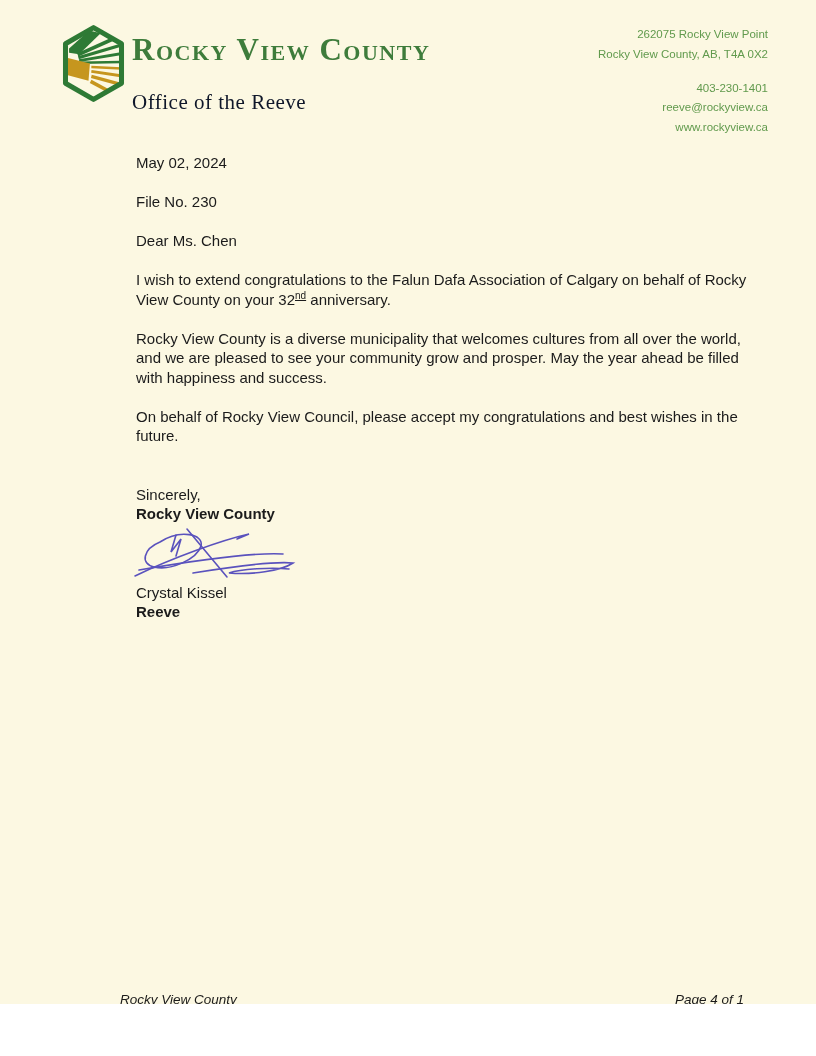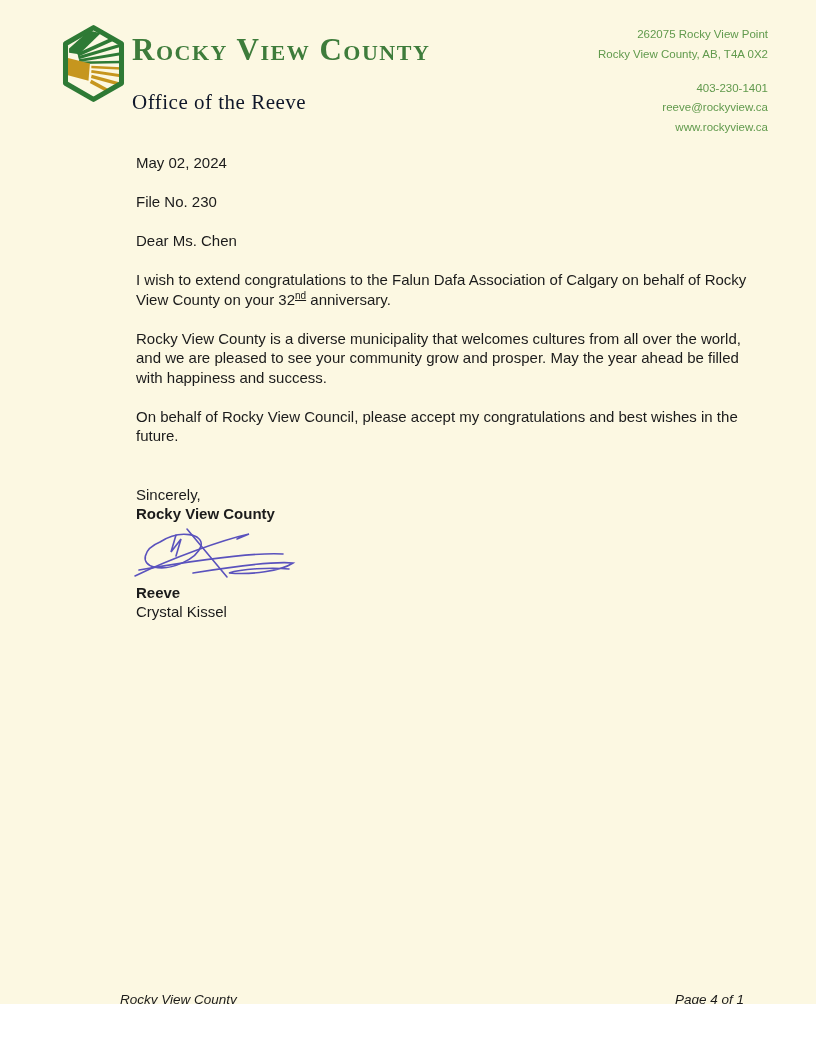--- a/index.html
+++ b/index.html
@@ -151,22 +151,22 @@
           <path d="M30,17 C50,4 74,9 71,21 C67,34 41,46 24,42 C10,39 13,24 30,17 Z"></path>
           <path d="M46,10 L41,27 L51,14 L46,31"></path>
           <path d="M57,4 L97,52"></path>
           <path d="M5,51 C42,33 92,15 119,9 L107,14"></path>
           <path d="M9,45 C62,36 122,27 153,29"></path>
           <path d="M63,48 C100,42 141,36 163,38 C151,46 121,50 99,48 C111,44 141,42 159,44"></path>
         </g>
       </svg>
     </div>
 
+    <div class="line">Crystal Kissel</div>
     <div class="line bold">Reeve</div>
-    <div class="line">Crystal Kissel</div>
   </div>
 
   <div class="footer">
     <span>Rocky View County</span>
     <span>Page 4 of 1</span>
   </div>
 
 </div>
 
 </body></html>

